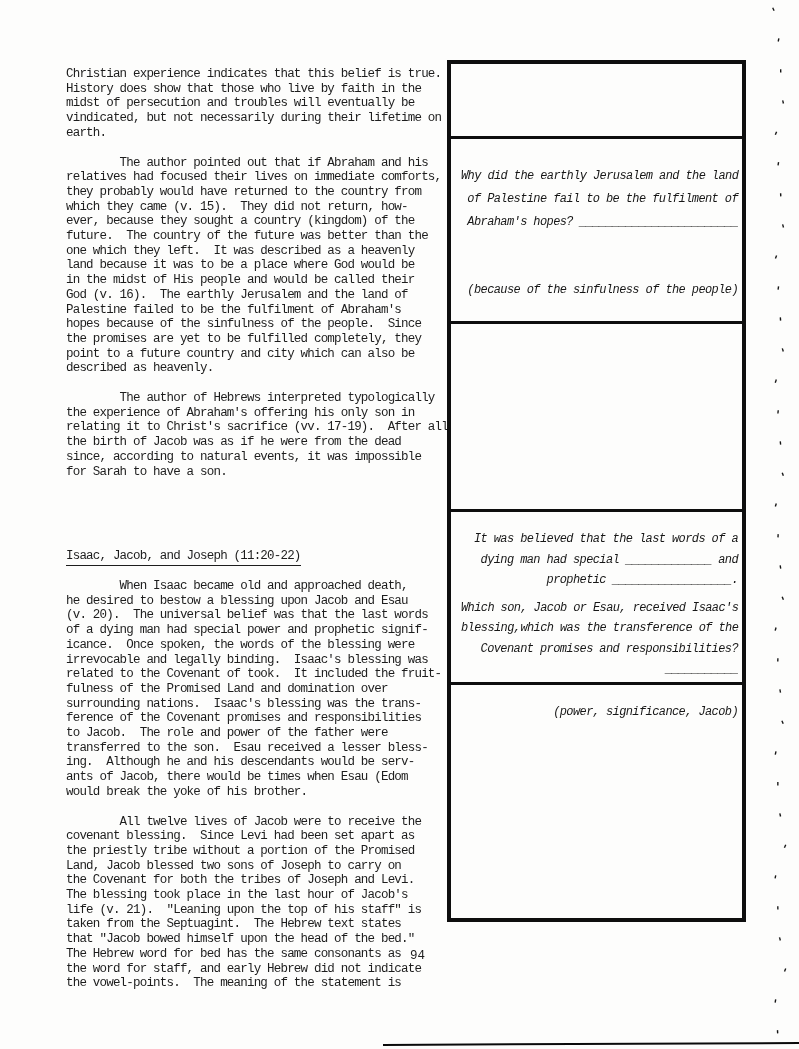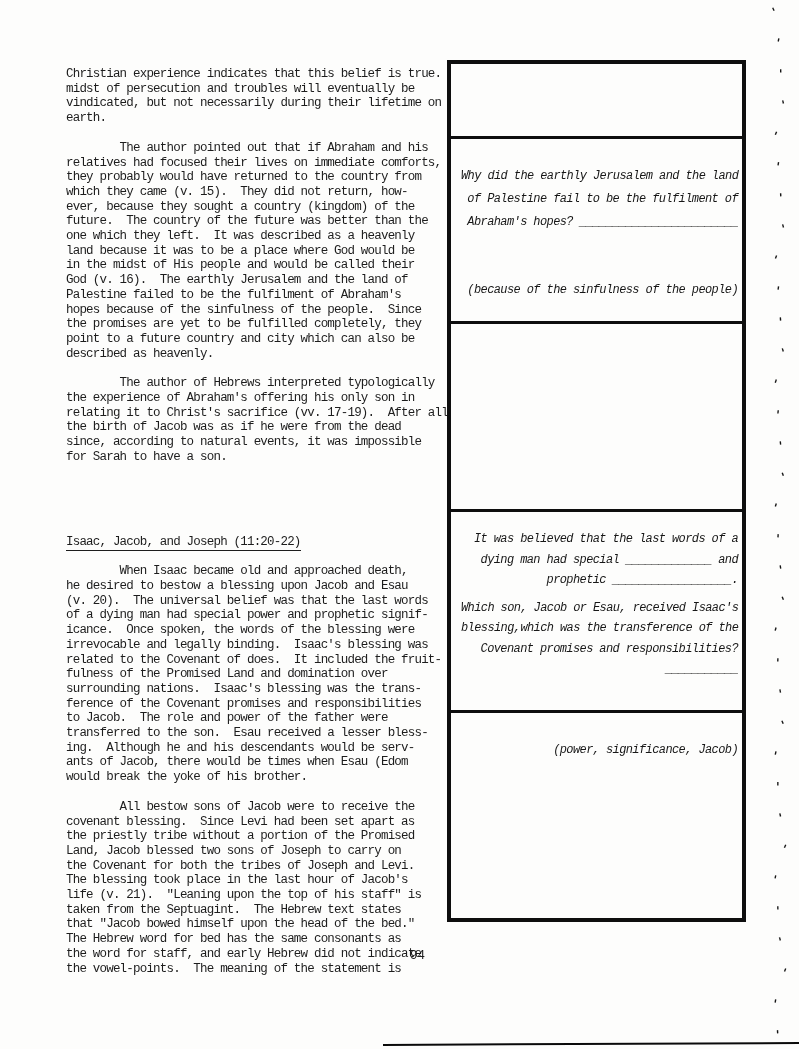--- a/index.html
+++ b/index.html
@@ -39,32 +39,32 @@
     border: 4px solid #0e0e0e;
     display: flex; flex-direction: column;
     background: #fdfdfc;
     text-align: right;
   }
   .qa-sec { box-sizing: border-box; }
   .qa-sec + .qa-sec { border-top: 3px solid #0e0e0e; }
   .s1 { height: 72px; }
   .s2 { height: 185px; }
   .s3 { height: 188px; }
-  .s4 { height: 201px; }
+  .s4 { height: 173px; }
   .s5 { flex: 1; }
   .qa-text {
     font: italic 12px/23px "Liberation Mono", monospace;
     letter-spacing: -0.6px;
     color: #171717;
     padding: 26px 4px 0 10px;
   }
   .s4 .qa-text { line-height: 20.5px; padding-top: 17px; }
   .q2-start { margin-top: 7px; }
   .s2 .answer { margin-top: 45px; }
-  .s4 .answer { margin-top: 60px; font-style: italic; }
+  .s4 .answer { margin-top: 22px; font-style: italic; }
 
   
   .page-number {
     position: absolute; left: 410px; top: 949px;
     font: 12.5px "Liberation Mono", monospace;
     color: #1d1d1d;
     text-align: right;
   }
   .edge-mark {
     position: absolute;
@@ -80,20 +80,21 @@
   }
 </style>
 </head>
 <body>
 
 <div class="page">
 
   <div class="text-col">
     <div class="para">
         <div class="tline">Christian experience indicates that this belief is true.</div>
+        <div class="tline">History does show that those who live by faith in the</div>
         <div class="tline">midst of persecution and troubles will eventually be</div>
         <div class="tline">vindicated, but not necessarily during their lifetime on</div>
         <div class="tline">earth.</div>
       </div>
     <div class="para">
         <div class="tline">        The author pointed out that if Abraham and his</div>
         <div class="tline">relatives had focused their lives on immediate comforts,</div>
         <div class="tline">they probably would have returned to the country from</div>
         <div class="tline">which they came (v. 15).  They did not return, how-</div>
         <div class="tline">ever, because they sought a country (kingdom) of the</div>
@@ -119,32 +120,32 @@
     <div class="heading">
       <span class="u">Isaac, Jacob, and Joseph (11:20-22)</span>
     </div>
     <div class="para">
         <div class="tline">        When Isaac became old and approached death,</div>
         <div class="tline">he desired to bestow a blessing upon Jacob and Esau</div>
         <div class="tline">(v. 20).  The universal belief was that the last words</div>
         <div class="tline">of a dying man had special power and prophetic signif-</div>
         <div class="tline">icance.  Once spoken, the words of the blessing were</div>
         <div class="tline">irrevocable and legally binding.  Isaac's blessing was</div>
-        <div class="tline">related to the Covenant of does.  It included the fruit-</div>
+        <div class="tline">related to the Covenant of took.  It included the fruit-</div>
         <div class="tline">fulness of the Promised Land and domination over</div>
         <div class="tline">surrounding nations.  Isaac's blessing was the trans-</div>
         <div class="tline">ference of the Covenant promises and responsibilities</div>
         <div class="tline">to Jacob.  The role and power of the father were</div>
         <div class="tline">transferred to the son.  Esau received a lesser bless-</div>
         <div class="tline">ing.  Although he and his descendants would be serv-</div>
         <div class="tline">ants of Jacob, there would be times when Esau (Edom</div>
         <div class="tline">would break the yoke of his brother.</div>
       </div>
     <div class="para">
-        <div class="tline">        All bestow sons of Jacob were to receive the</div>
+        <div class="tline">        All twelve lives of Jacob were to receive the</div>
         <div class="tline">covenant blessing.  Since Levi had been set apart as</div>
         <div class="tline">the priestly tribe without a portion of the Promised</div>
         <div class="tline">Land, Jacob blessed two sons of Joseph to carry on</div>
         <div class="tline">the Covenant for both the tribes of Joseph and Levi.</div>
         <div class="tline">The blessing took place in the last hour of Jacob's</div>
         <div class="tline">life (v. 21).  "Leaning upon the top of his staff" is</div>
         <div class="tline">taken from the Septuagint.  The Hebrew text states</div>
         <div class="tline">that "Jacob bowed himself upon the head of the bed."</div>
         <div class="tline">The Hebrew word for bed has the same consonants as</div>
         <div class="tline">the word for staff, and early Hebrew did not indicate</div>

